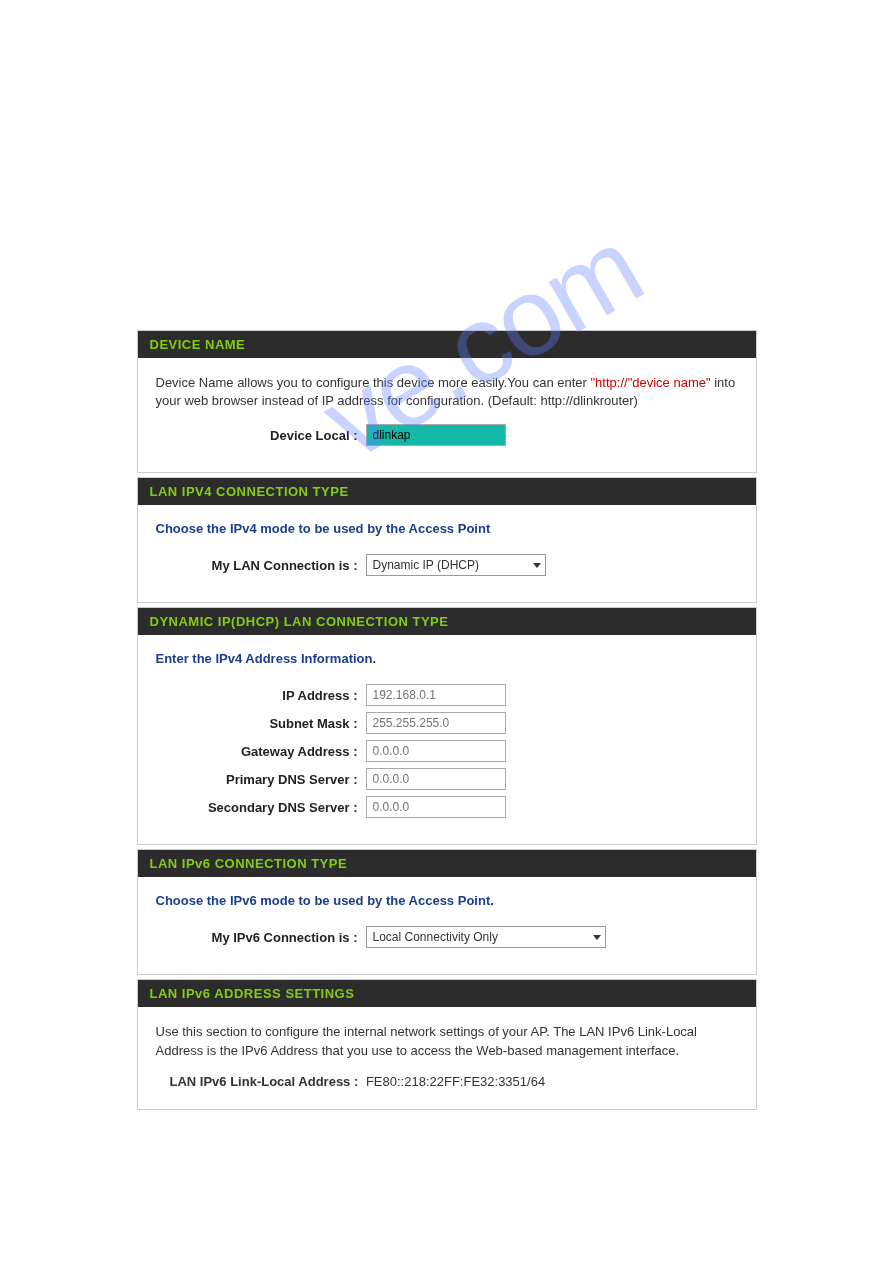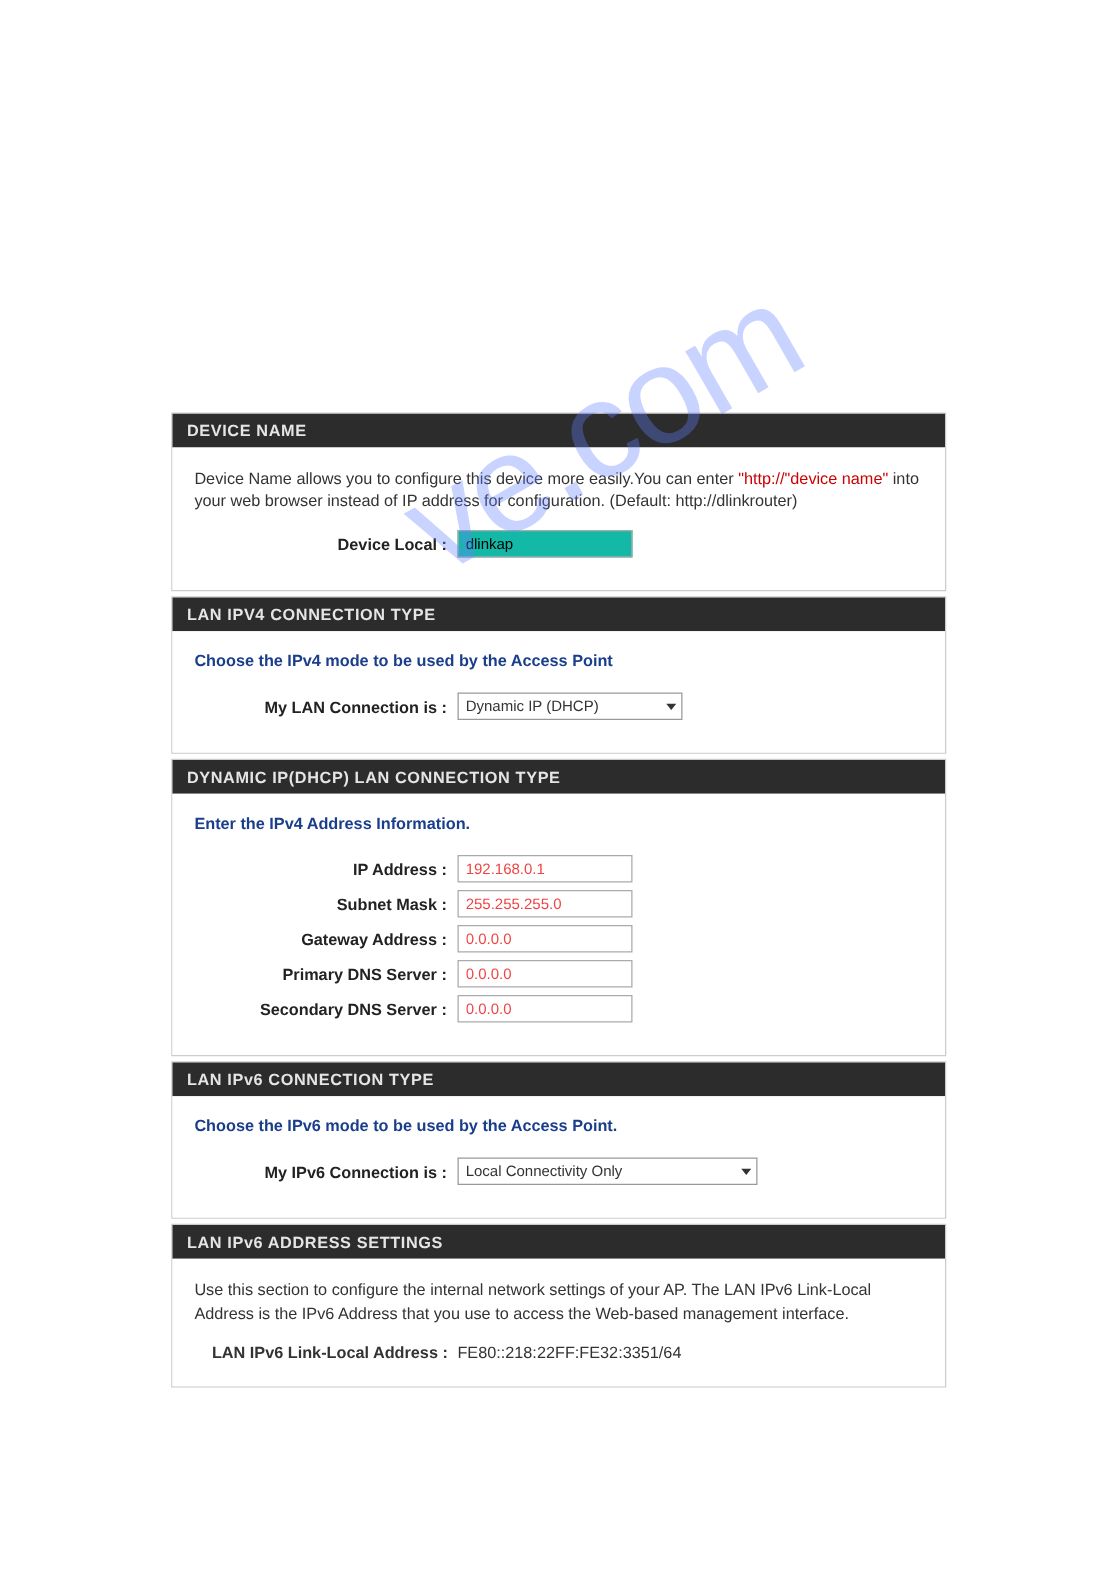--- a/index.html
+++ b/index.html
@@ -29,21 +29,21 @@
     margin: 0 auto;
     position: relative;
     z-index: 1;
   }
   .section {
     border: 1px solid #ccc;
     margin-bottom: 4px;
   }
   .section-header {
     background: #2c2c2c;
-    color: #e5e5e5;
+    color: #84cc16;
     font-weight: bold;
     font-size: 13px;
     letter-spacing: 0.5px;
     padding: 6px 12px;
   }
   .section-body {
     background: #fff;
     padding: 16px 18px 20px 18px;
     font-size: 13px;
     color: #333;
@@ -71,21 +71,21 @@
   }
   .form-input {
     border: 1px solid #aaa;
     height: 22px;
     padding: 2px 6px;
     font-size: 12px;
     width: 140px;
     background: #14b8a6;
   }
   .form-input:disabled {
-    color: #ef4444;
+    color: #737373;
     background: #fff;
   }
   .select-wrap {
     display: inline-flex;
     align-items: center;
     border: 1px solid #999;
     height: 22px;
     background: #fff;
     padding: 0 4px 0 6px;
     font-size: 12px;

